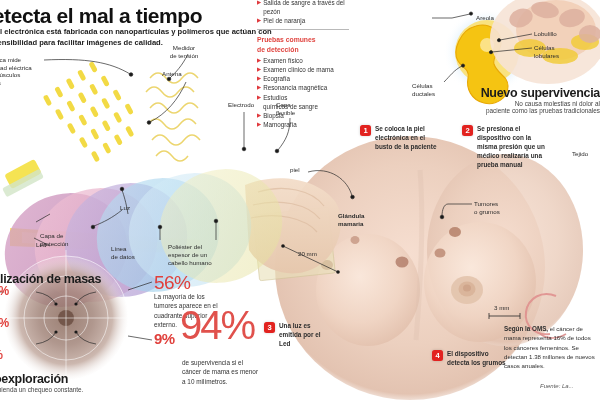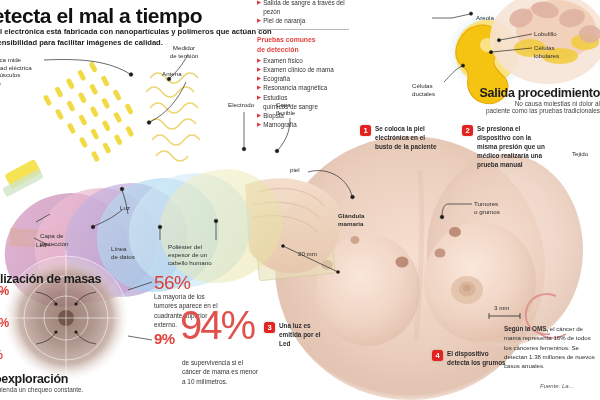--- a/index.html
+++ b/index.html
@@ -454,21 +454,21 @@
       <span class="tri">▶</span>
       <span>Biopsia</span>
     </div>
     <div class="row">
       <span class="tri">▶</span>
       <span>Mamografía</span>
     </div>
   </div>
 
   <div class="abs" style="left:448px; top:86px; width:152px; text-align:right;">
-    <div class="sec-head">Salida procedimiento</div>
+    <div class="sec-head">Nuevo supervivencia</div>
     <div class="sec-sub">No causa molestias ni dolor al</div>
     <div class="sec-sub">paciente como las pruebas tradicionales</div>
   </div>
 
   <div class="abs callout" style="left:360px; top:125px; width:78px;">
     <div class="num">1</div>
     <div class="txt">Se coloca la piel electrónica en el busto de la paciente</div>
   </div>
 
   <div class="abs callout" style="left:462px; top:125px; width:90px;">

